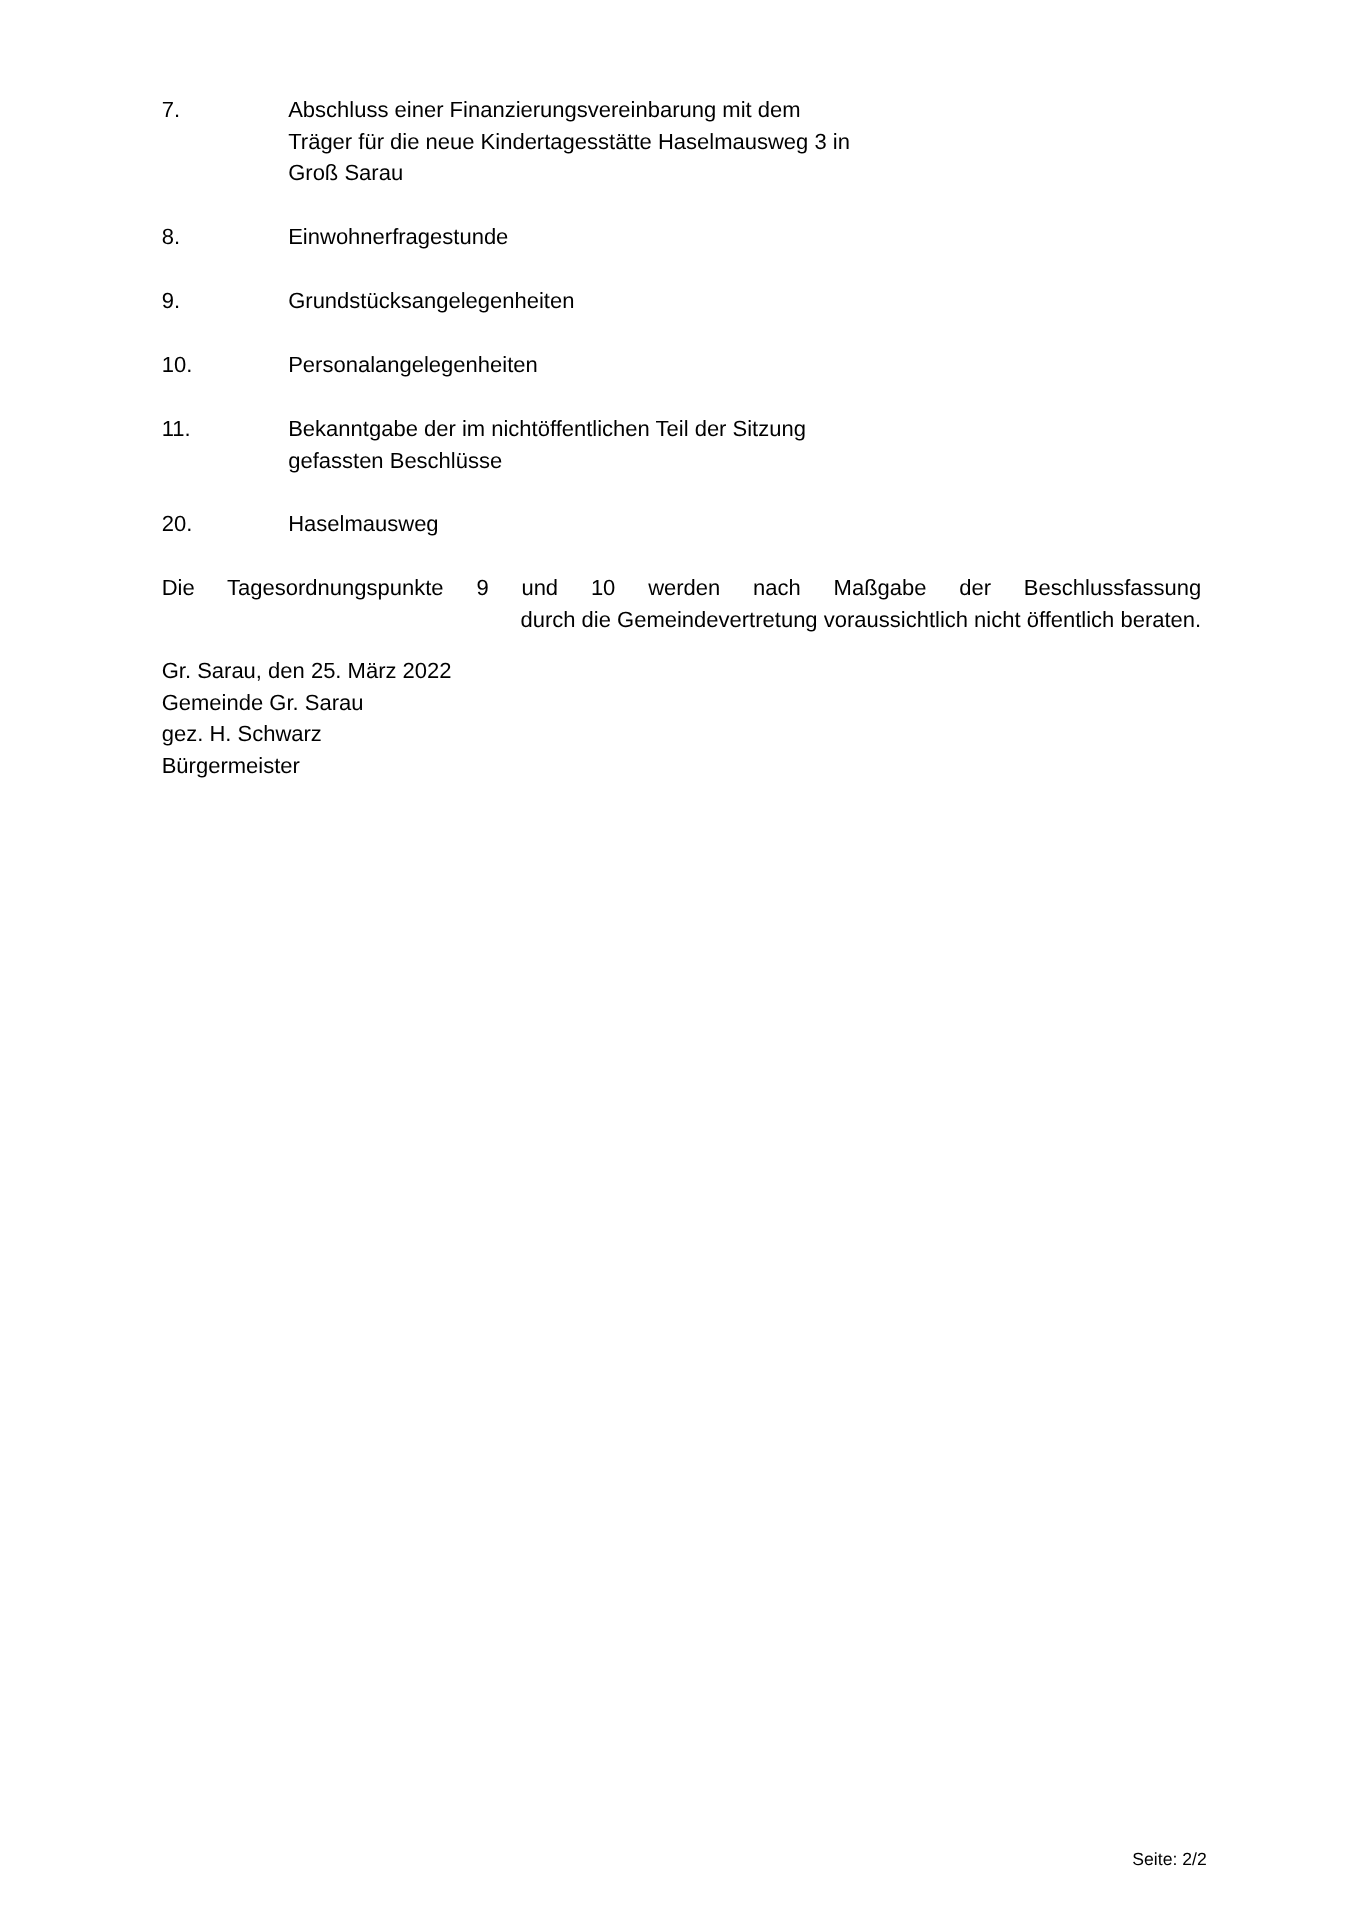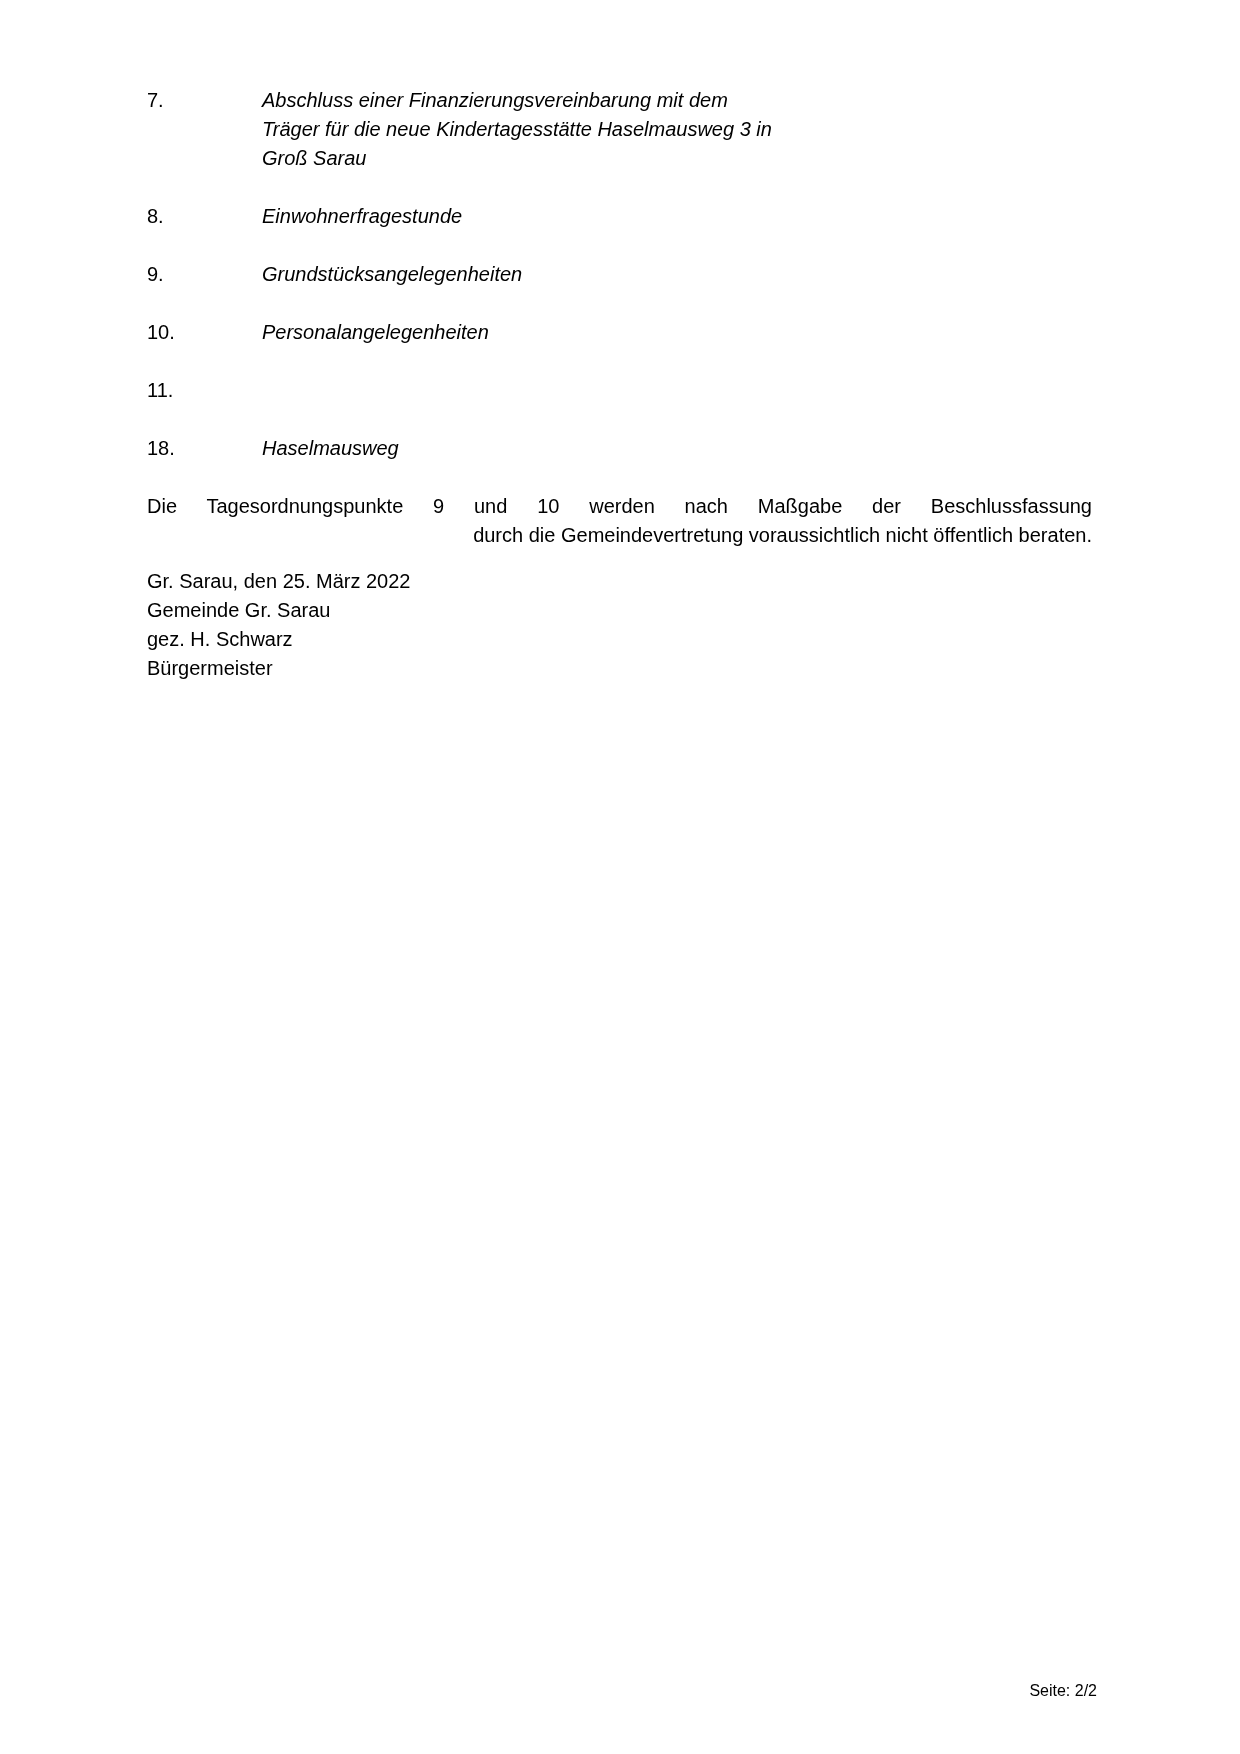--- a/index.html
+++ b/index.html
@@ -29,21 +29,20 @@
     flex-direction: row;
     align-items: flex-start;
     margin-bottom: 29px;
   }
   .agenda-item .num {
     flex: 0 0 115px;
     width: 115px;
   }
   .agenda-item .itext {
     width: 645px;
-    font-style: italic;
   }
   .closing-paragraph {
     margin-top: 0;
     width: 945px;
   }
   .closing-line-justified {
     text-align: justify;
     text-align-last: justify;
   }
   .closing-line-left {
@@ -93,24 +92,28 @@
 
     <div class="agenda-item">
       <div class="num">10.</div>
       <div class="itext">
         <div>Personalangelegenheiten</div>
       </div>
     </div>
 
     <div class="agenda-item">
       <div class="num">11.</div>
+      <div class="itext">
+        <div>Bekanntgabe der im nichtöffentlichen Teil der Sitzung</div>
+        <div>gefassten Beschlüsse</div>
+      </div>
     </div>
 
     <div class="agenda-item">
-      <div class="num">18.</div>
+      <div class="num">20.</div>
       <div class="itext">
         <div>Haselmausweg</div>
       </div>
     </div>
 
     <div class="closing-paragraph">
       <div class="closing-line-justified">Die Tagesordnungspunkte 9 und 10 werden nach Maßgabe der Beschlussfassung</div>
       <div class="closing-line-left">durch die Gemeindevertretung voraussichtlich nicht öffentlich beraten.</div>
     </div>
 

